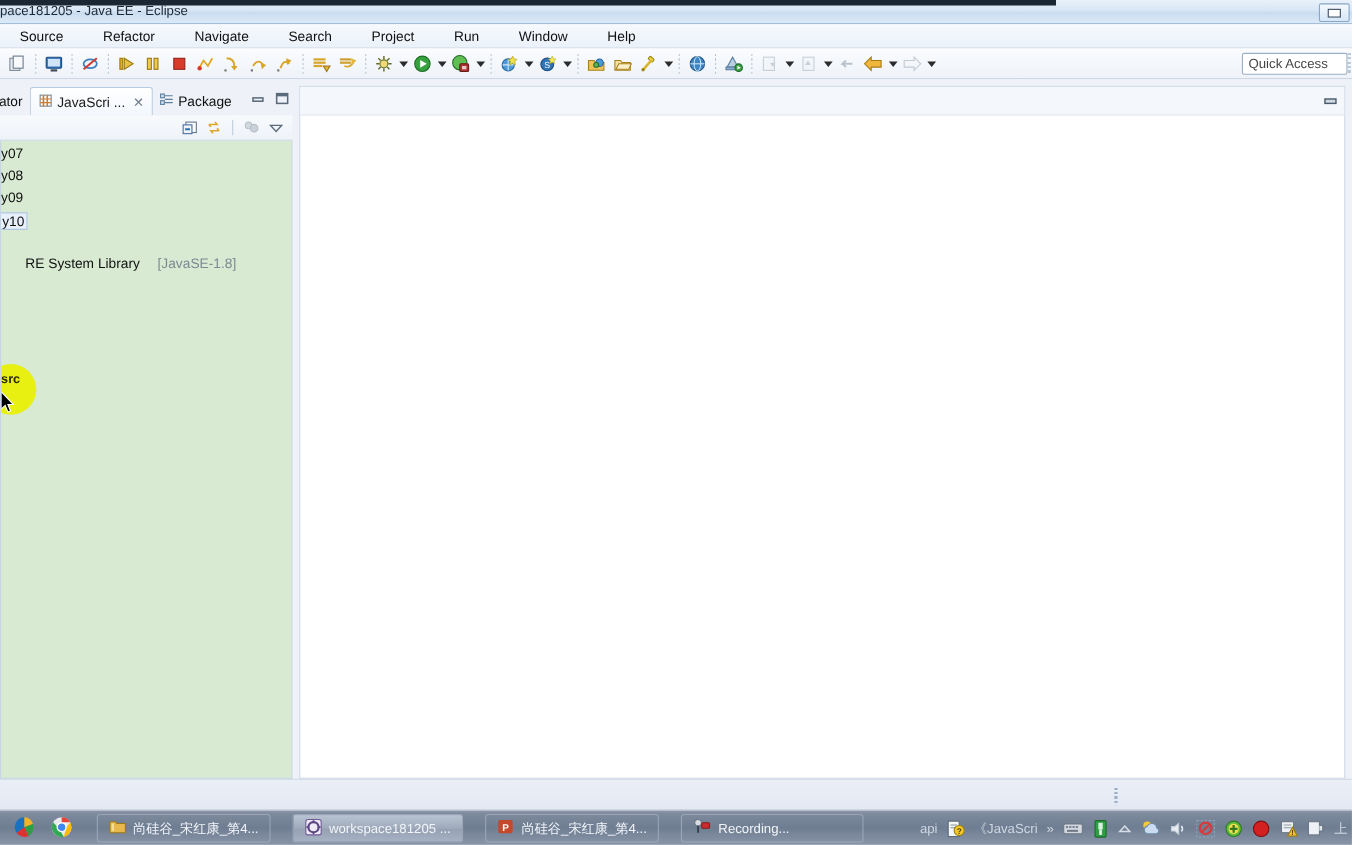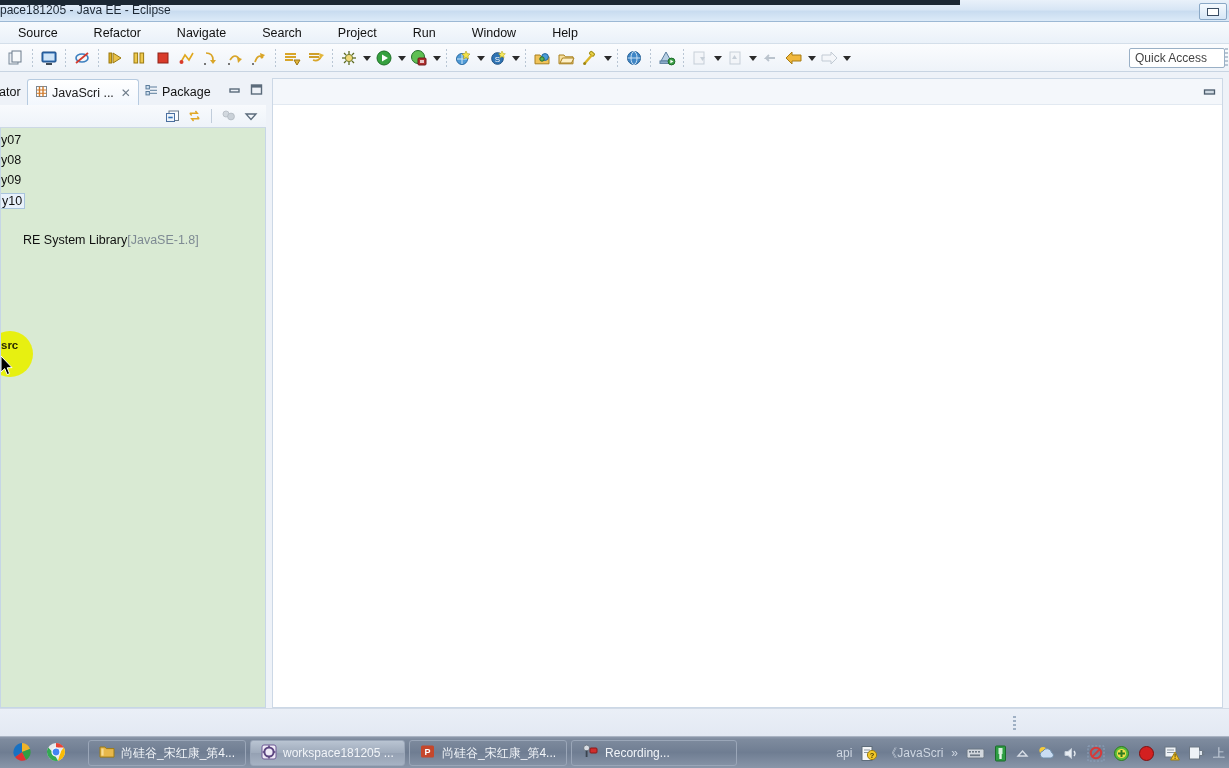--- a/index.html
+++ b/index.html
@@ -123,21 +123,21 @@
     border:1px solid #c6d6e6; border-top:none;
     overflow:hidden;
   }
   .tree-row {
     position:relative; height:20px; display:flex; align-items:center;
     font-size:12.5px; color:#101010; padding-left:0; white-space:nowrap;
   }
   .tree-row.selected .label-box {
     background:#e8f1fb; border:1px solid #a9c4dd; padding:0 2px; margin-left:-2px;
   }
-  .lib-dim { color:#7e8a93; margin-left:0; }
+  .lib-dim { color:#7e8a93; margin-left:16px; }
 
   
   .click-halo {
     position:absolute; left:-14px; top:203px; width:46px; height:46px;
     border-radius:50%; background:#e8f000; opacity:.92; z-index:3;
   }
   .src-chip {
     position:absolute; left:0px; top:211px; z-index:4;
     font-size:11.5px; font-weight:bold; color:#2a2a00;
   }
@@ -176,21 +176,21 @@
     background:repeating-linear-gradient(to bottom,#9fb0c4 0 2px,transparent 2px 4px);
   }
 
   
   .taskbar {
     position:absolute; left:0; top:736px; width:1229px; height:32px;
     background:linear-gradient(to bottom,#8d99ab 0%, #7e8b9e 8%, #6f7d92 50%, #8996a9 100%);
     border-top:1px solid #aab4c3;
   }
   .ql { position:absolute; left:4px; top:0; height:32px; display:flex; align-items:center; gap:14px; padding-left:8px; }
-  .tasks { position:absolute; left:88px; top:3px; height:26px; display:flex; gap:4px; }
+  .tasks { position:absolute; left:88px; top:3px; height:26px; display:flex; gap:20px; }
   .task-btn {
     height:26px; display:flex; align-items:center; gap:6px;
     padding:0 10px; min-width:155px;
     border:1px solid #9aa6b8; border-radius:3px;
     background:linear-gradient(to bottom,#aab6c6,#8f9cae 52%,#828 fa0 52%,#93a0b2);
     color:#f2f5f9; font-size:12px; white-space:nowrap; overflow:hidden;
   }
   .tray {
     position:absolute; right:4px; top:0; height:32px;
     display:flex; align-items:center; gap:8px; color:#e6ebf2; font-size:12px;

